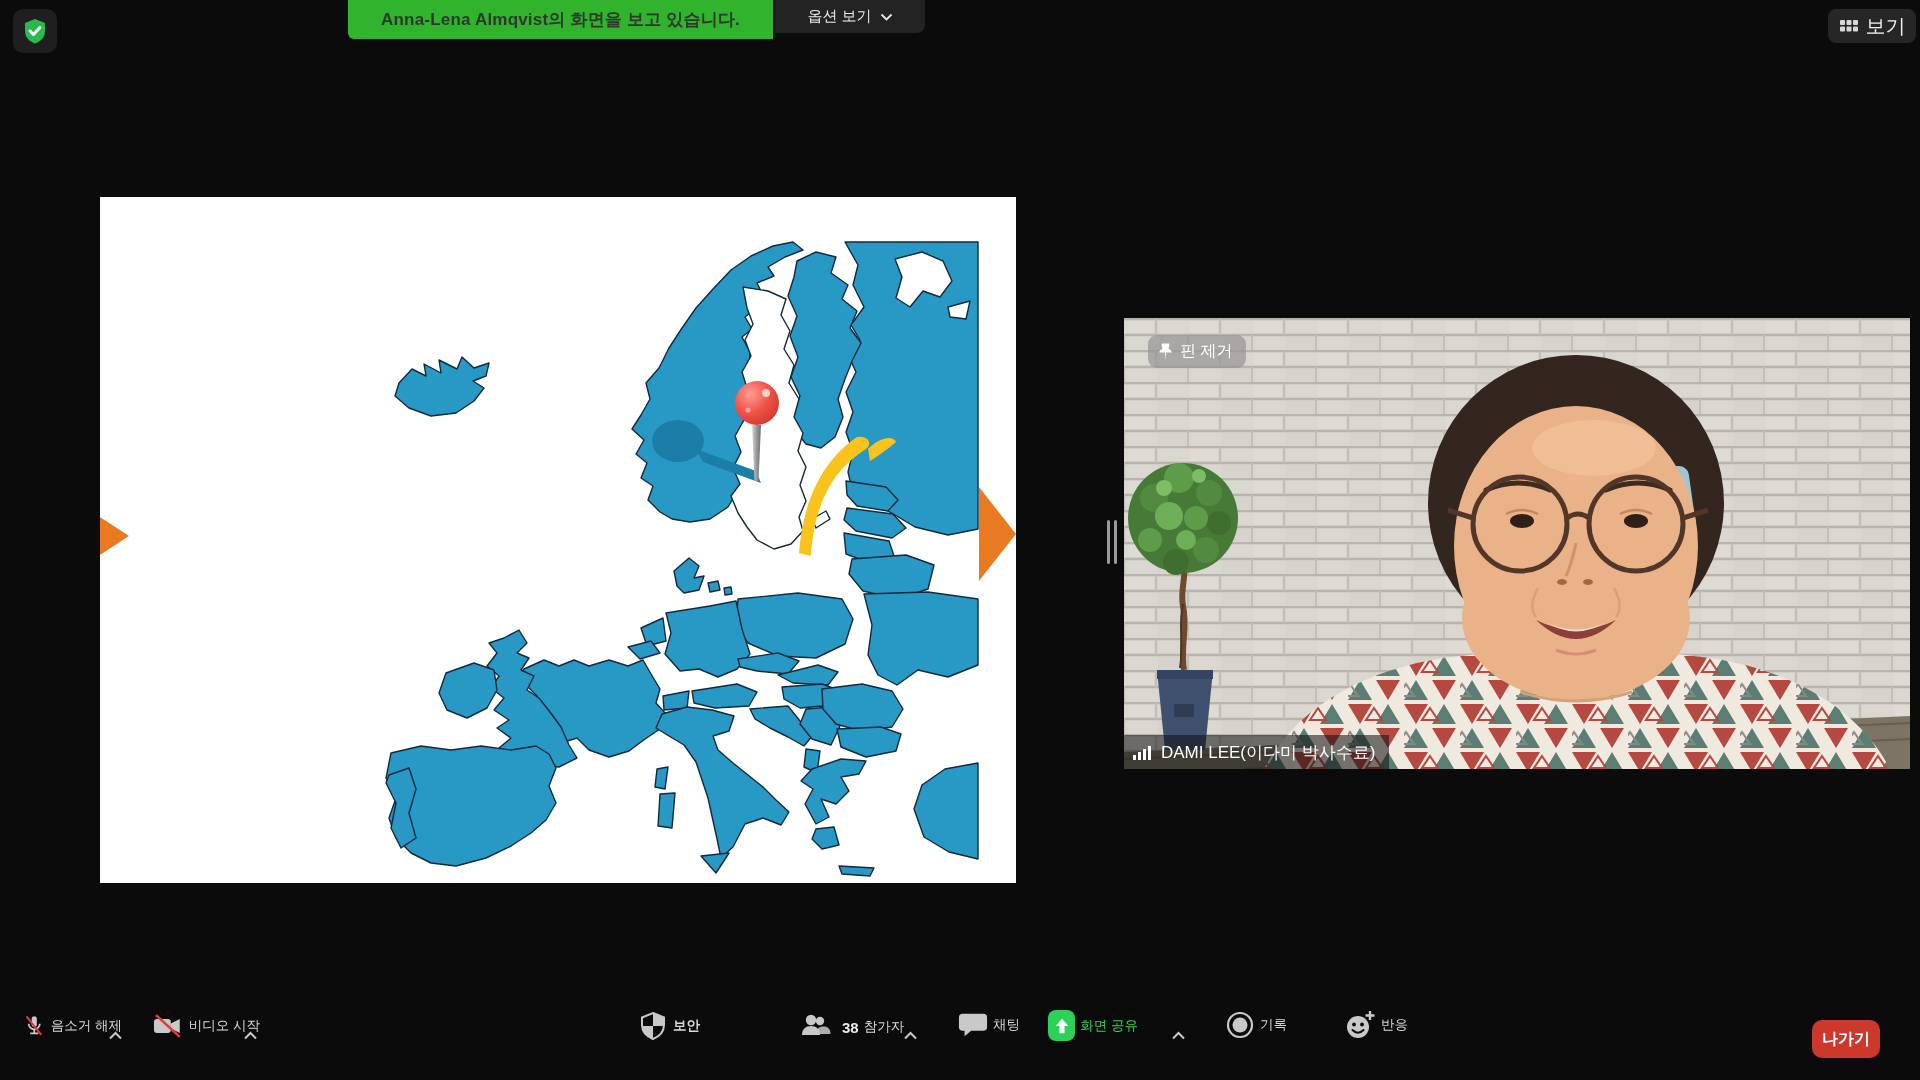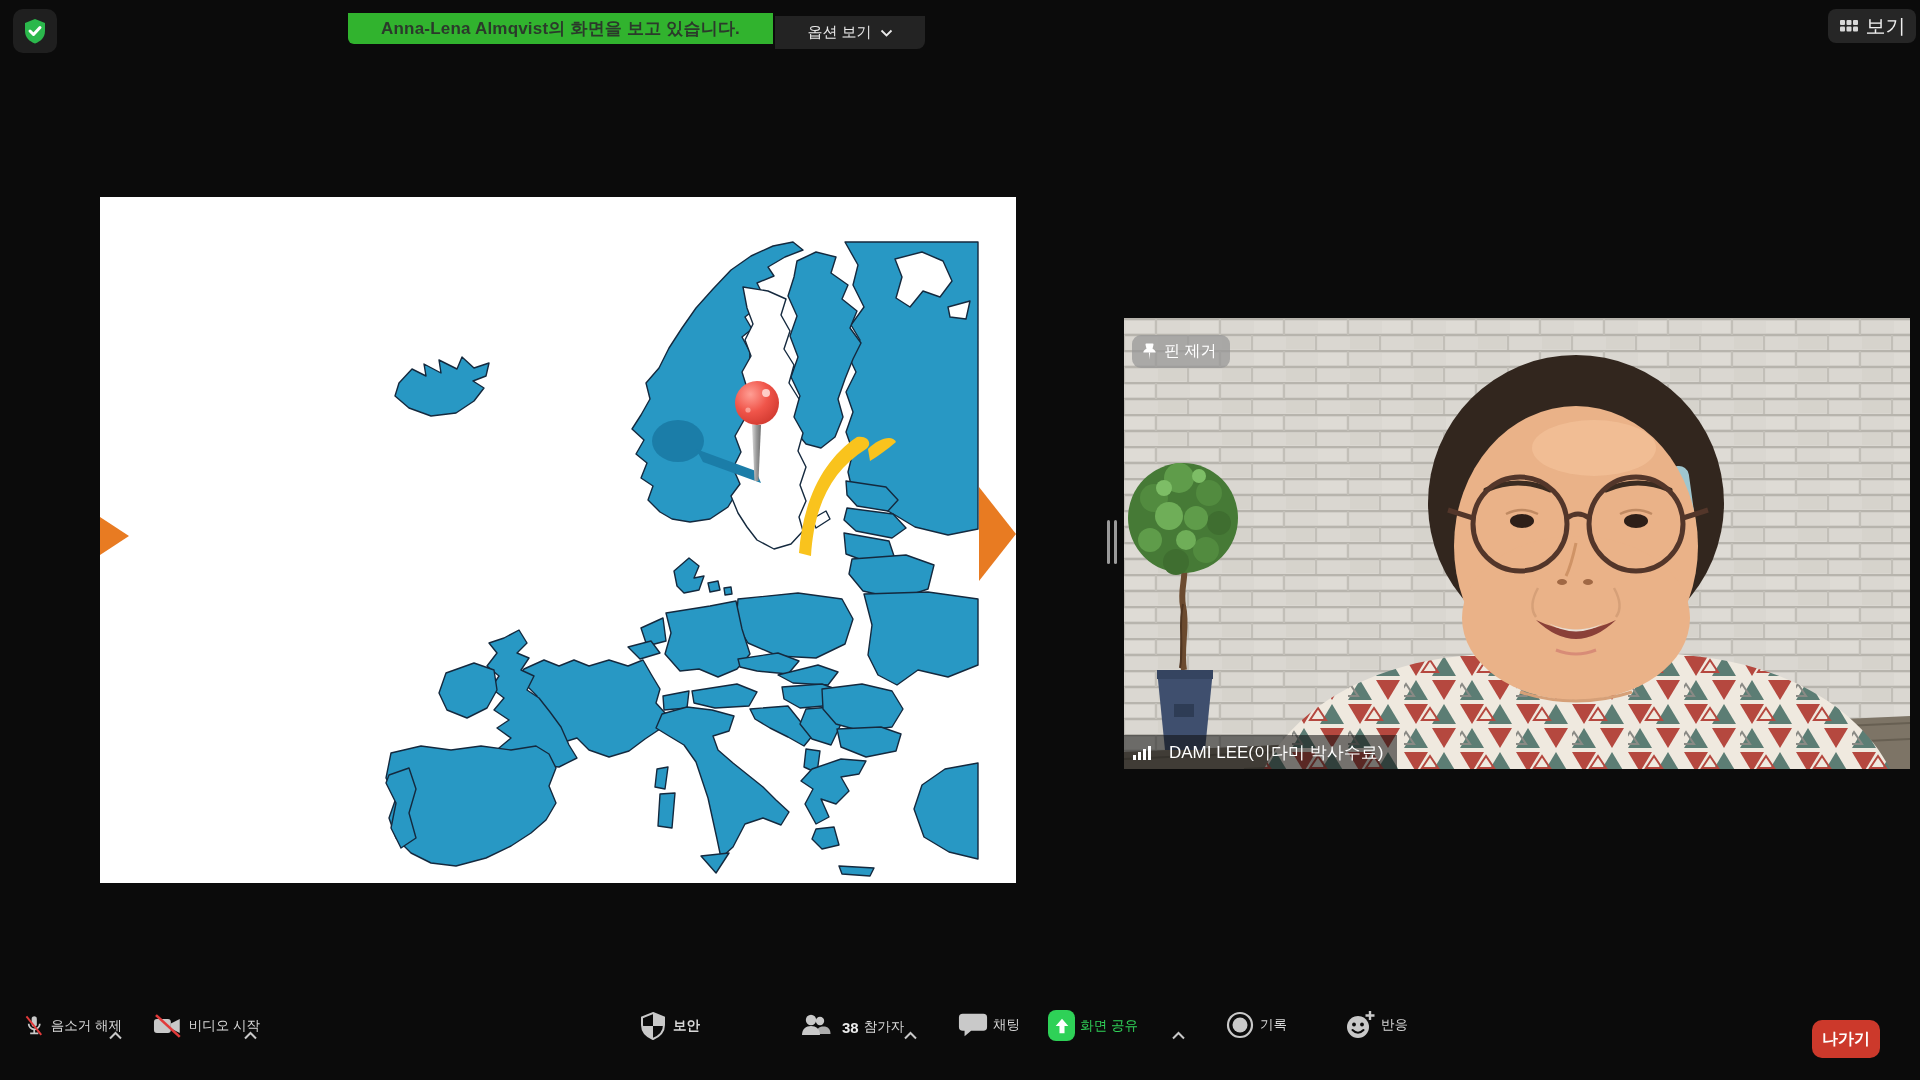--- a/index.html
+++ b/index.html
@@ -3,42 +3,42 @@
 <meta charset="utf-8">
 <style>
   * { margin:0; padding:0; box-sizing:border-box; }
   html,body { width:1920px; height:1080px; background:#0b0b0b; overflow:hidden;
               font-family:"Liberation Sans","DejaVu Sans",sans-serif; }
   .stage { position:relative; width:1920px; height:1080px; background:#0b0b0b; }
 
   
   .shield-tile { position:absolute; left:13px; top:9px; width:44px; height:44px;
                  background:#1f1f1f; border-radius:10px; display:flex; align-items:center; justify-content:center; }
-  .share-banner { position:absolute; left:348px; top:13px; width:425px; height:31px;
+  .share-banner { position:absolute; left:348px; top:0; width:425px; height:39px;
                   background:#31b32e; border-radius:0 0 0 6px; display:flex; align-items:center; justify-content:center;
                   color:#2b3a2b; font-size:17px; font-weight:bold; letter-spacing:.2px; }
-  .options-btn { position:absolute; left:775px; top:16px; width:150px; height:33px; background:#232323;
+  .options-btn { position:absolute; left:775px; top:0; width:150px; height:33px; background:#232323;
                  border-radius:0 0 8px 0; display:flex; align-items:center; justify-content:center; gap:8px;
                  color:#e9e9e9; font-size:15px; }
   .view-btn { position:absolute; left:1828px; top:9px; width:88px; height:34px; background:#262626;
               border-radius:8px; display:flex; align-items:center; justify-content:center; gap:7px;
               color:#f0f0f0; font-size:20px; }
 
   
   .slide { position:absolute; left:100px; top:197px; width:916px; height:686px; background:#ffffff; }
   .divider { position:absolute; left:1107px; top:520px; width:12px; height:44px; display:flex; gap:4px; }
   .divider i { display:block; width:3px; height:44px; background:#9a9a9a; border-radius:2px; }
 
   
   .video { position:absolute; left:1124px; top:318px; width:786px; height:451px; background:#d9d6d1; overflow:hidden; }
-  .pin-badge { position:absolute; left:8px; top:17px; height:33px; padding:0 14px 0 10px;
+  .pin-badge { position:absolute; left:24px; top:17px; height:33px; padding:0 14px 0 10px;
                background:rgba(150,150,150,.72); border-radius:9px; display:flex; align-items:center; gap:7px;
                color:#ffffff; font-size:16px; }
   .name-tag { position:absolute; left:0; bottom:0; height:34px; padding:0 14px 0 9px;
-              background:rgba(15,15,15,.55); display:flex; align-items:center; gap:16px;
+              background:rgba(15,15,15,.55); display:flex; align-items:center; gap:8px;
               color:#ffffff; font-size:17px; }
 
   
   .toolbar { position:absolute; left:0; top:1004px; width:1920px; height:76px; background:#0b0b0b; }
   .tb-item { position:absolute; top:6px; display:flex; flex-direction:row; align-items:center; gap:5px; color:#d8d8d8; }
   .tb-label { font-size:13.5px; color:#d8d8d8; white-space:nowrap; }
   .tb-label.green { color:#30d158; }
   .tb-chevron { position:absolute; top:22px; }
   .count { font-size:15px; font-weight:bold; color:#ececec; }
   .iconrow { display:flex; align-items:center; gap:8px; height:34px; }

